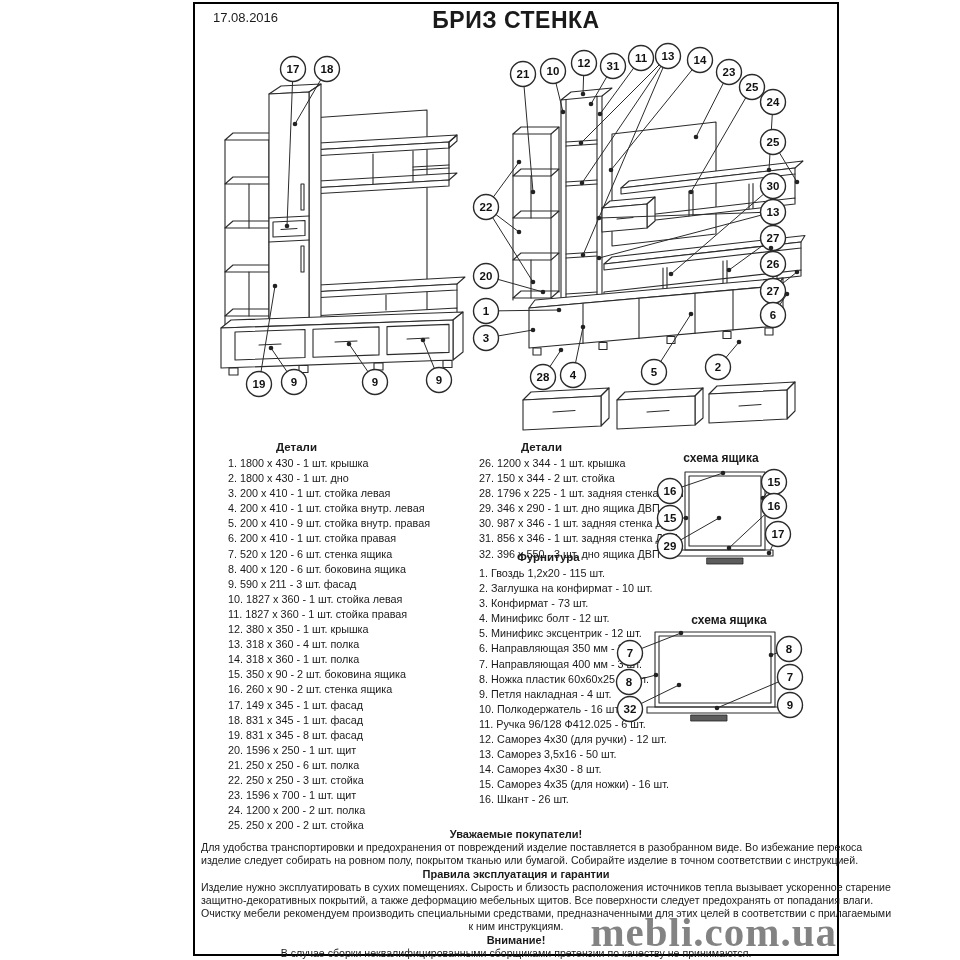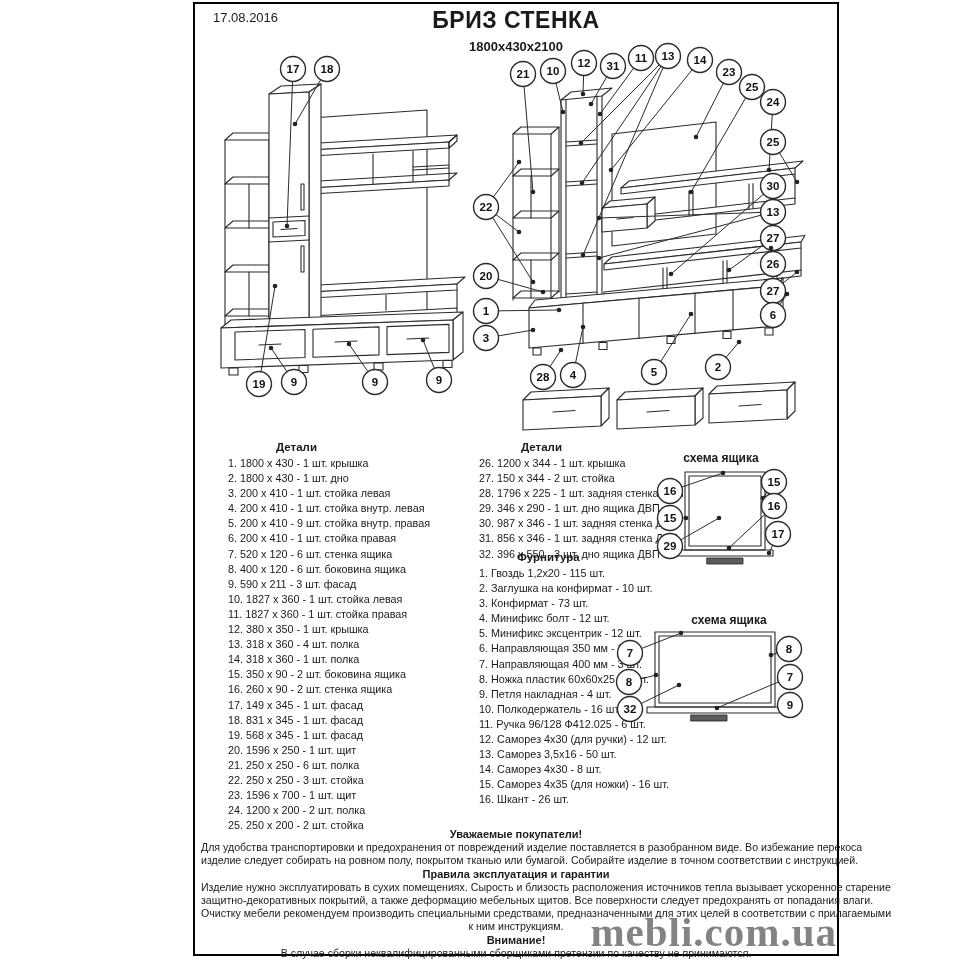--- a/index.html
+++ b/index.html
@@ -30,21 +30,20 @@
   .callout-circle{fill:#fff;stroke:#2b2b2b;stroke-width:1.4;}
   .callout-num{font:600 11.5px "Liberation Sans",sans-serif;fill:#111;text-anchor:middle;}
 </style>
 </head>
 <body>
 
 <div id="page">
 
   <div class="abs date">17.08.2016</div>
   <div class="abs title">БРИЗ СТЕНКА</div>
-  <div class="abs subtitle">1800x430x2100</div>
 
   <svg class="abs" style="left:16px;top:50px;" width="264" height="350" viewBox="0 0 264 350">
     <g class="art">
 
       <path class="face" d="M100,64 L216,56 L216,260 L100,268 Z"></path>
 
       <path class="face" d="M100,96 L108,89 L246,81 L238,88 Z"></path>
       <path class="face" d="M100,96 L238,88 L238,94 L100,102 Z"></path>
       <path d="M238,88 L246,81 L246,87 L238,94 Z"></path>
       <path class="face" d="M100,134 L108,127 L246,119 L238,126 Z"></path>
@@ -293,21 +292,21 @@
         <div class="list-item">9. 590 х 211 - 3 шт. фасад</div>
         <div class="list-item">10. 1827 х 360 - 1 шт. стойка левая</div>
         <div class="list-item">11. 1827 х 360 - 1 шт. стойка правая</div>
         <div class="list-item">12. 380 х 350 - 1 шт. крышка</div>
         <div class="list-item">13. 318 х 360 - 4 шт. полка</div>
         <div class="list-item">14. 318 х 360 - 1 шт. полка</div>
         <div class="list-item">15. 350 х 90 - 2 шт. боковина ящика</div>
         <div class="list-item">16. 260 х 90 - 2 шт. стенка ящика</div>
         <div class="list-item">17. 149 х 345 - 1 шт. фасад</div>
         <div class="list-item">18. 831 х 345 - 1 шт. фасад</div>
-        <div class="list-item">19. 568 х 345 - 1 шт. фасад</div>
+        <div class="list-item">19. 831 х 345 - 8 шт. фасад</div>
         <div class="list-item">20. 1596 х 250 - 1 шт. щит</div>
         <div class="list-item">21. 250 х 250 - 6 шт. полка</div>
         <div class="list-item">22. 250 х 250 - 3 шт. стойка</div>
         <div class="list-item">23. 1596 х 700 - 1 шт. щит</div>
         <div class="list-item">24. 1200 х 200 - 2 шт. полка</div>
         <div class="list-item">25. 250 х 200 - 2 шт. стойка</div>
       </div>
   </div>
 
   <div class="abs list-col" style="left:284px;top:434px;">

